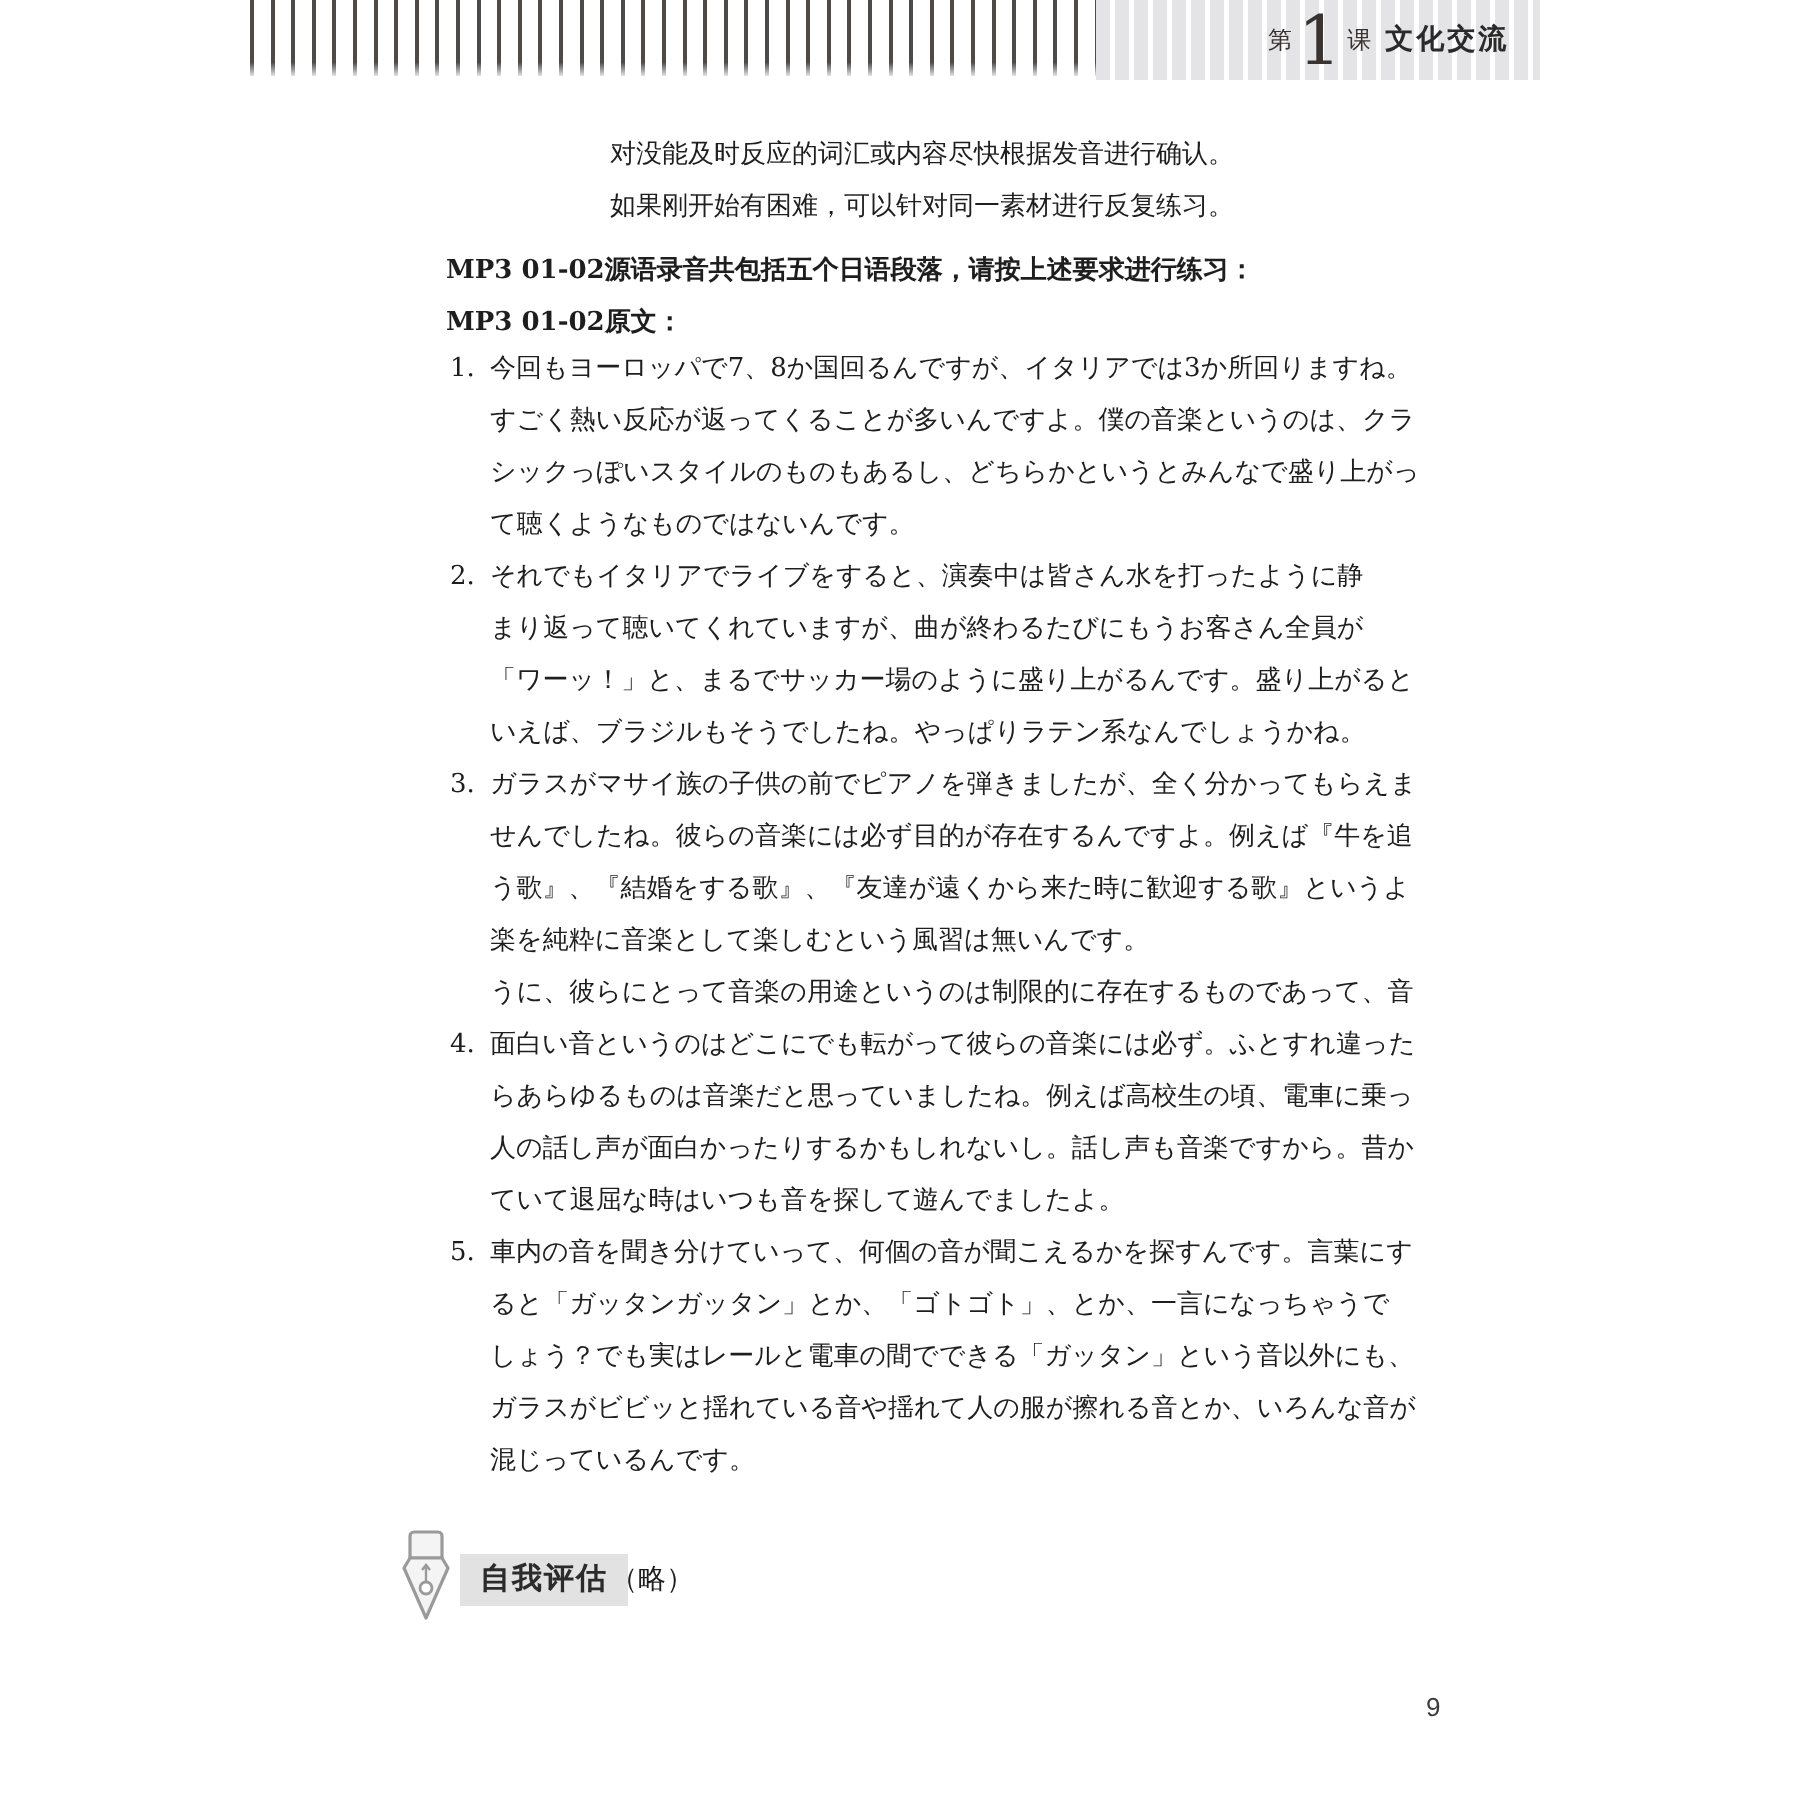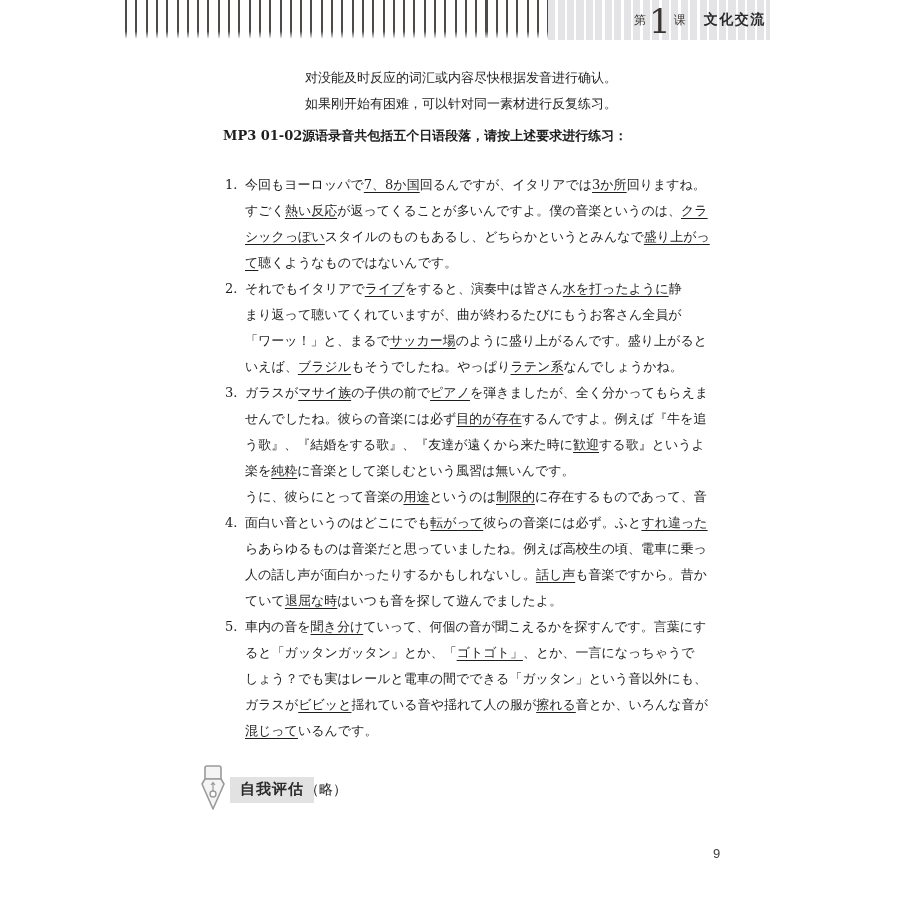--- a/index.html
+++ b/index.html
@@ -17,29 +17,29 @@
   .stripes-light{
     position:absolute;left:548px;top:0;width:222px;height:40px;
     background:repeating-linear-gradient(to right,#e4e4e7 0,#e4e4e7 7px,#ffffff 7px,#ffffff 9.5px);
   }
   .lesson-header{
     position:absolute;left:634px;top:0;height:40px;display:flex;align-items:center;
     color:#38332f;white-space:nowrap;
   }
   .lesson-prefix,.lesson-suffix{font-size:12px;}
   .lesson-number{font-size:34px;line-height:36px;font-weight:400;margin:0 3px;position:relative;top:1px;}
-  .lesson-title{font-family:"Liberation Sans","DejaVu Sans",sans-serif;font-weight:bold;font-size:14px;letter-spacing:1.5px;margin-left:18px;color:#2a2a2a;}
+  .lesson-title{font-family:"Liberation Sans","DejaVu Sans",sans-serif;font-weight:bold;font-size:14px;letter-spacing:1.5px;margin-left:7px;color:#2a2a2a;}
   
   .instruction-block{position:absolute;left:305px;top:65px;font-size:13px;line-height:26px;text-align:right;}
   .mp3-block{position:absolute;left:223px;top:123px;font-size:13px;line-height:27px;font-weight:bold;}
   .paragraph-list{position:absolute;left:225px;top:172px;font-size:13px;}
   .list-item{display:flex;}
   .item-number{width:20px;font-size:13px;line-height:26px;flex:0 0 20px;}
   .text-line{font-size:13px;line-height:26px;white-space:nowrap;}
-  .u{text-decoration:underline;text-underline-offset:3px;text-decoration-thickness:1px;margin-top:28px;}
+  .u{text-underline-offset:3px;text-decoration-thickness:1px;margin-top:28px;}
   
   .pen-icon{position:absolute;left:198px;top:764px;}
   .sa-label{
     position:absolute;left:230px;top:777px;background:#e2e2e2;color:#2b2b2b;
     font-family:"Liberation Sans","DejaVu Sans",sans-serif;font-weight:600;
     font-size:15px;padding:3px 10px 4px 10px;letter-spacing:1px;
   }
   .sa-note{position:absolute;left:305px;top:781px;font-size:14px;color:#1e1e1e;}
   
   .page-number{position:absolute;left:713px;top:846px;font-size:13px;color:#3c3c3c;
@@ -60,20 +60,21 @@
     <span class="lesson-title">文化交流</span>
   </div>
 
   <div class="instruction-block">
     <div class="text-line">对没能及时反应的词汇或内容尽快根据发音进行确认。</div>
     <div class="text-line">如果刚开始有困难，可以针对同一素材进行反复练习。</div>
   </div>
 
   <div class="mp3-block">
     <div class="text-line">MP3 01-02源语录音共包括五个日语段落，请按上述要求进行练习：</div>
+    <div class="text-line">MP3 01-02原文：</div>
   </div>
 
   <div class="paragraph-list">
       <div class="list-item">
         <div class="item-number">1.</div>
         <div>
           <div class="text-line"><span>今回もヨーロッパで</span><span class="u">7、8か国</span><span>回るんですが、イタリアでは</span><span class="u">3か所</span><span>回りますね。</span></div>
           <div class="text-line"><span>すごく</span><span class="u">熱い反応</span><span>が返ってくることが多いんですよ。僕の音楽というのは、</span><span class="u">クラ</span></div>
           <div class="text-line"><span class="u">シックっぽい</span><span>スタイルのものもあるし、どちらかというとみんなで</span><span class="u">盛り上がっ</span></div>
           <div class="text-line"><span class="u">て</span><span>聴くようなものではないんです。</span></div>

